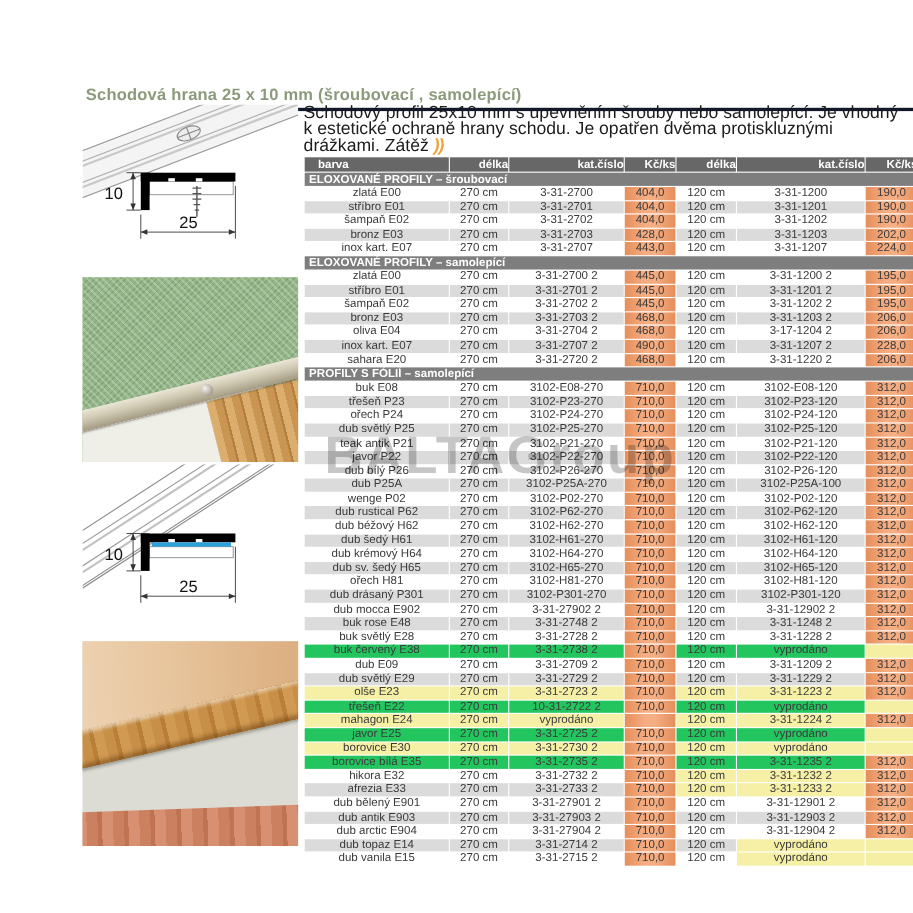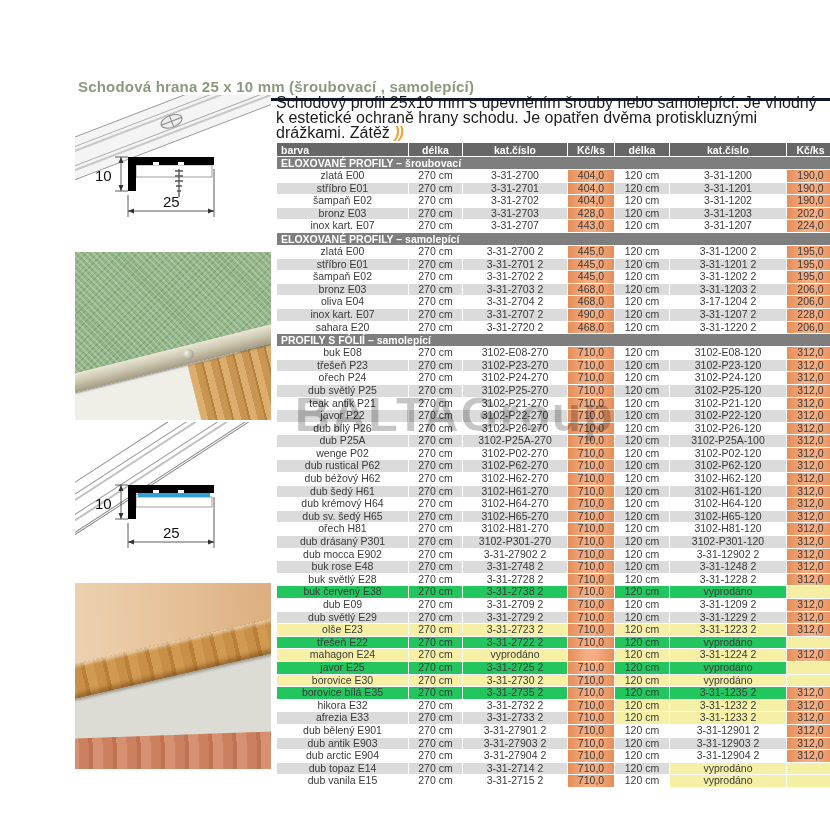--- a/index.html
+++ b/index.html
@@ -41,22 +41,22 @@
   .p2-bottom{position:absolute;left:-6px;bottom:-8px;width:210px;height:42px;transform:rotate(-2deg);
     background:repeating-linear-gradient(90deg,#d79071 0 10px,#cb8160 10px 20px,#c07352 20px 24px);}
   
   .right-col{position:absolute;left:276px;top:95px;width:553px;}
   .desc{font-size:16px;line-height:15px;color:#1c1c1c;margin:0 0 2px 0;}
   .load-icon{color:#f0a23c;font-weight:bold;font-style:italic;letter-spacing:-1px;}
   
   table.price-table{border-collapse:separate;border-spacing:1px;width:553px;table-layout:fixed;
     font-size:10.5px;color:#3a3a3a;background:#fff;}
   table.price-table th{background:#676767;color:#fff;font-weight:bold;height:13px;
-    font-size:10.5px;text-align:center;padding:0;}
-  table.price-table th.cb{text-align:left;padding-left:4px;}
+    font-size:10.5px;text-align:right;padding:0;}
+  table.price-table th.cb{text-align:left;padding-left:12px;}
   table.price-table td{height:11.6px;line-height:11.6px;text-align:center;padding:0;
     white-space:nowrap;overflow:hidden;}
   td.cb{text-align:left;padding-left:4px;}
   tr.sec td{background:#7e7e7e;color:#fff;font-weight:bold;text-align:left;
     padding-left:4px;height:12px;line-height:12px;}
   td.w{background:#ffffff;}
   td.g{background:#dbdbdb;}
   td.yl{background:#f6f0a6;}
   td.yd{background:#22c55e;}
   td.price{background:linear-gradient(90deg,#e58e5a 0%,#f5ad82 40%,#f5ad82 60%,#e58e5a 100%);}
@@ -507,21 +507,21 @@
           <td class="yl">270 cm</td>
           <td class="yl">3-31-2723 2</td>
           <td class="price">710,0</td>
           <td class="yl">120 cm</td>
           <td class="yl">3-31-1223 2</td>
           <td class="price">312,0</td>
         </tr>
         <tr>
           <td class="yd cb">třešeň E22</td>
           <td class="yd">270 cm</td>
-          <td class="yd">3-31-2722 2</td>
+          <td class="yd">10-31-2722 2</td>
           <td class="price">710,0</td>
           <td class="yd">120 cm</td>
           <td class="yd">vyprodáno</td>
           <td class="cy"></td>
         </tr>
         <tr>
           <td class="yl cb">mahagon E24</td>
           <td class="yl">270 cm</td>
           <td class="yl">vyprodáno</td>
           <td class="price"></td>

